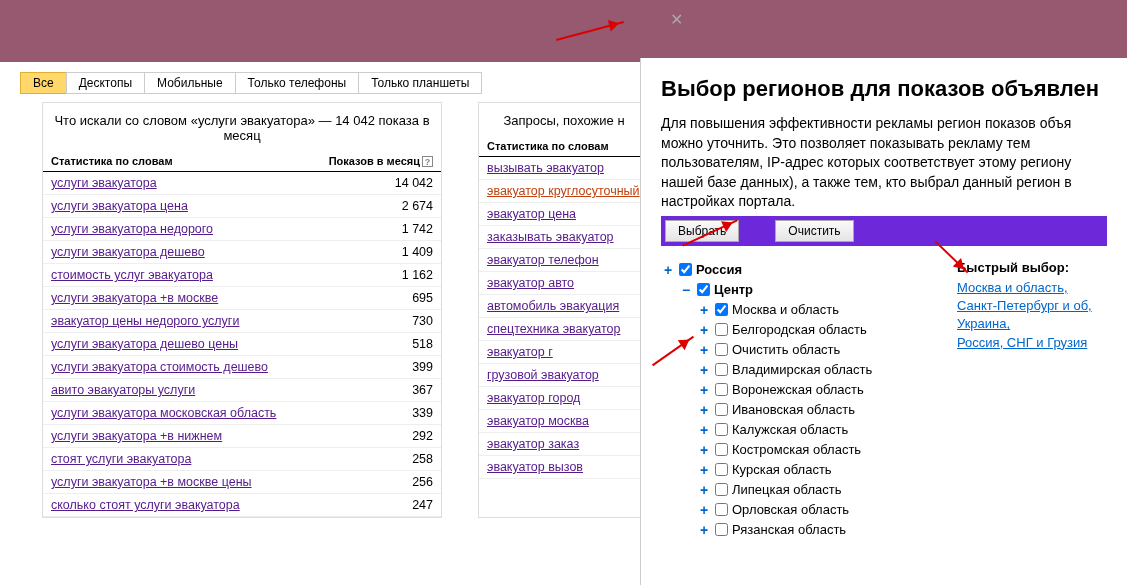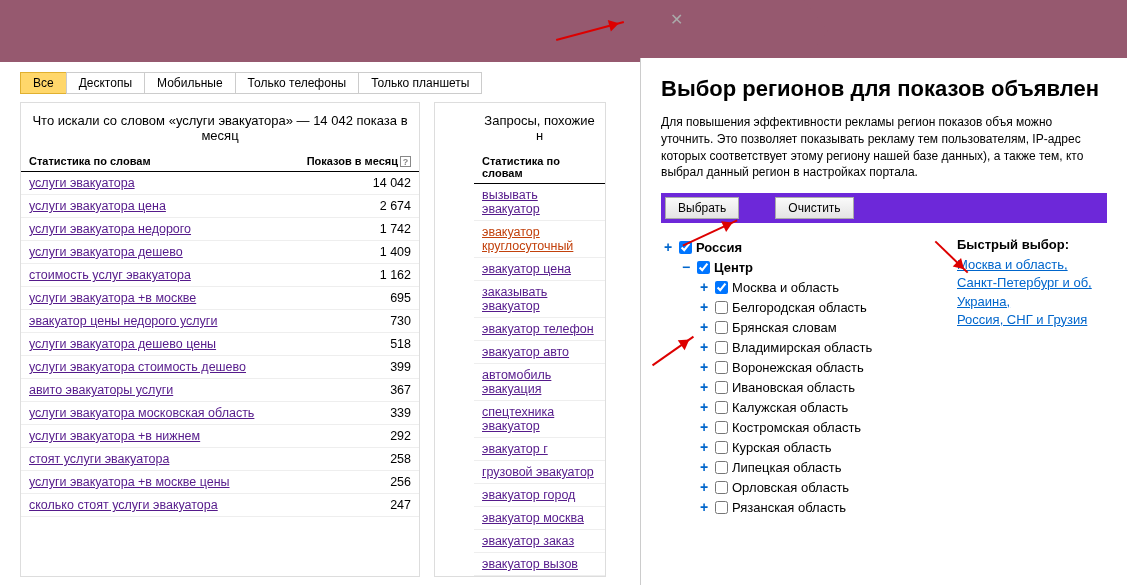--- a/index.html
+++ b/index.html
@@ -14,38 +14,38 @@
     .radio-row { display: flex; align-items: center; padding: 8px 26px 0; color: #fff; font-size: 13px; }
     .radio-item { display: flex; align-items: center; margin-right: 30px; cursor: pointer; }
     .radio-item input { margin-right: 5px; }
     .region-link { margin-left: auto; margin-right: 420px; color: #fff; text-decoration: underline dotted; cursor: pointer; }
     
     .tabs { display: flex; padding: 10px 20px 8px; gap: 0; }
     .tab { padding: 3px 12px; border: 1px solid #ccc; background: #fff; cursor: pointer; font-size: 12px; margin-right: -1px; }
     .tab.active { background: #ffd76b; border-color: #e0b030; }
     
     .columns { display: flex; padding: 0 20px; gap: 14px; }
-    .col { border: 1px solid #ddd; background: #fff; }
+    .col { border: 1px solid #ddd; background: #fff; margin-left: 22px; }
     .col-left { width: 400px; }
-    .col-right { width: 172px; padding-left: 39px; }
+    .col-right { width: 172px; }
     
     .col-title { text-align: center; padding: 10px 10px 8px; font-size: 13px; }
     .col-head { display: flex; padding: 4px 8px; font-size: 11px; font-weight: bold; border-bottom: 1px solid #000; }
     .col-head-left { flex: 1; }
     .help-icon { display: inline-block; width: 11px; height: 11px; border: 1px solid #888; font-size: 9px; text-align: center; line-height: 11px; color: #888; margin-left: 2px;}
     
     .data-row { display: flex; padding: 4px 8px; border-bottom: 1px solid #eee; font-size: 12.5px; }
     .data-row:nth-child(even) { }
     .keyword { color: #551a8b; text-decoration: underline; cursor: pointer; flex: 1; }
     .keyword.red { color: #c2410c; }
     .count { text-align: right; min-width: 60px; }
     
     .modal { position: absolute; top: 58px; left: 640px; right: 0; bottom: 0; background: #fff; border-left: 1px solid #ccc; padding: 18px 20px 0; overflow: hidden; }
     .modal-title { font-size: 22px; font-weight: bold; margin-bottom: 12px; }
-    .modal-desc { font-size: 12px; line-height: 1.4; margin-bottom: 12px; }
+    .modal-desc { font-size: 14px; line-height: 1.4; margin-bottom: 4px; }
     .modal-btns { display: flex; gap: 36px; margin-bottom: 14px; background: #6d28d9; padding: 4px; }
     .modal-btn { padding: 3px 12px; background: linear-gradient(#fafafa,#e4e4e4); border: 1px solid #aaa; cursor: pointer; font-size: 12px; }
     
     .tree-wrap { display: flex; }
     .tree { flex: 1; font-size: 13px; }
     .tree-node { display: flex; align-items: center; padding: 2px 0; }
     .tree-toggle { color: #06c; font-weight: bold; width: 14px; text-align: center; cursor: pointer; font-size: 14px; }
     .tree-cb { margin: 0 4px; }
     .tree-label { }
     .tree-label.bold { font-weight: bold; }
@@ -252,21 +252,21 @@
             <span class="tree-label">Москва и область</span>
           </div>
           <div class="tree-node indent-2">
             <span class="tree-toggle">+</span>
             <input type="checkbox" class="tree-cb" style="">
             <span class="tree-label">Белгородская область</span>
           </div>
           <div class="tree-node indent-2">
             <span class="tree-toggle">+</span>
             <input type="checkbox" class="tree-cb" style="">
-            <span class="tree-label">Брянская словам</span>
+            <span class="tree-label">Очистить область</span>
           </div>
           <div class="tree-node indent-2">
             <span class="tree-toggle">+</span>
             <input type="checkbox" class="tree-cb" style="">
             <span class="tree-label">Владимирская область</span>
           </div>
           <div class="tree-node indent-2">
             <span class="tree-toggle">+</span>
             <input type="checkbox" class="tree-cb" style="">
             <span class="tree-label">Воронежская область</span>

